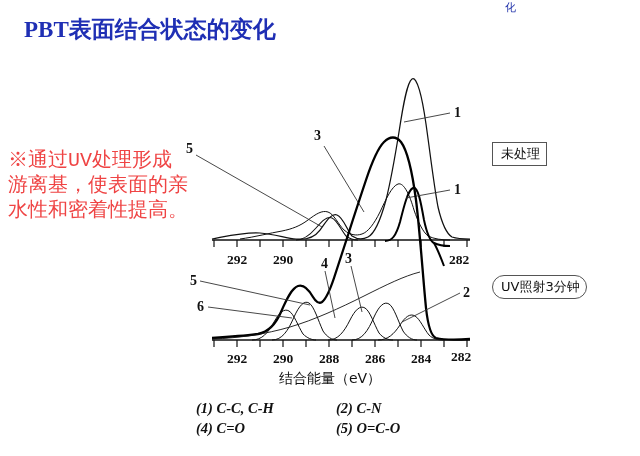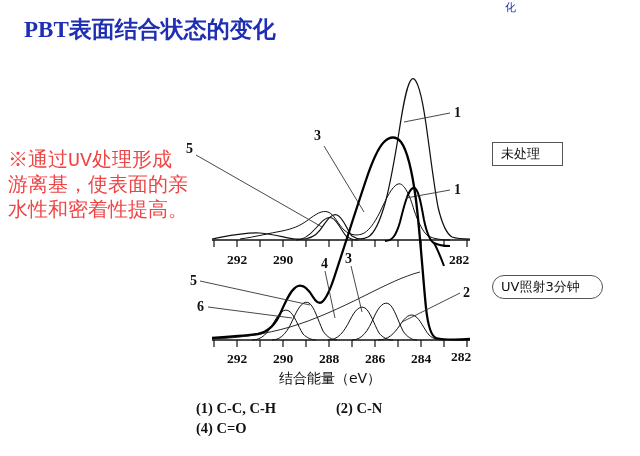--- a/index.html
+++ b/index.html
@@ -34,21 +34,21 @@
     letter-spacing:0px;
   }
 
   .boxed-label{
     position:absolute;
     border:1px solid #555555;
     background:#ffffff;
     font-family:"DejaVu Sans", sans-serif;
     font-size:13px;
     color:#111111;
-    padding:3px 22px 4px 8px;
+    padding:3px 6px 4px 8px;
     white-space:nowrap;
     line-height:15px;
   }
   #box-untreated{left:492px; top:142px;}
   #box-uv{left:492px; top:275px;border-radius:12px;}
 
   .chart-svg{position:absolute;left:0;top:0;}
 
   .axis-tick-label{
     font-family:"Liberation Serif", serif;
@@ -71,21 +71,21 @@
   .legend{
     position:absolute;
     left:196px; top:398px;
     width:420px;
     font-family:"Liberation Serif", serif;
     font-weight:bold;
     font-size:14.5px;
     color:#111111;
   }
   .legend-row{display:flex;}
-  .legend-cell{width:140px;white-space:nowrap;line-height:20px;position:relative;}
+  .legend-cell{width:140px;white-space:nowrap;line-height:20px;position:relative;font-style:italic;}
   .legend-sub{
     position:absolute;
     left:46px; top:16px;
     font-size:11px;
     line-height:10px;
     text-align:center;
     width:22px;
   }
   .legend-sub .dbl{display:block;font-size:10px;letter-spacing:-1px;}
   .legend-sub .atom{display:block;font-size:14.5px;font-weight:bold;}
@@ -266,16 +266,20 @@
       <div class="legend-cell">
         <span>(2)</span>
         <span>C-N</span>
       </div>
     </div>
     <div class="legend-row">
       <div class="legend-cell">
         <span>(4)</span>
         <span>C=O</span>
       </div>
+      <div class="legend-cell">
+        <span>(5)</span>
+        <span>O=C-O</span>
+      </div>
     </div>
   </div>
 
 </div>
 
 </body></html>

